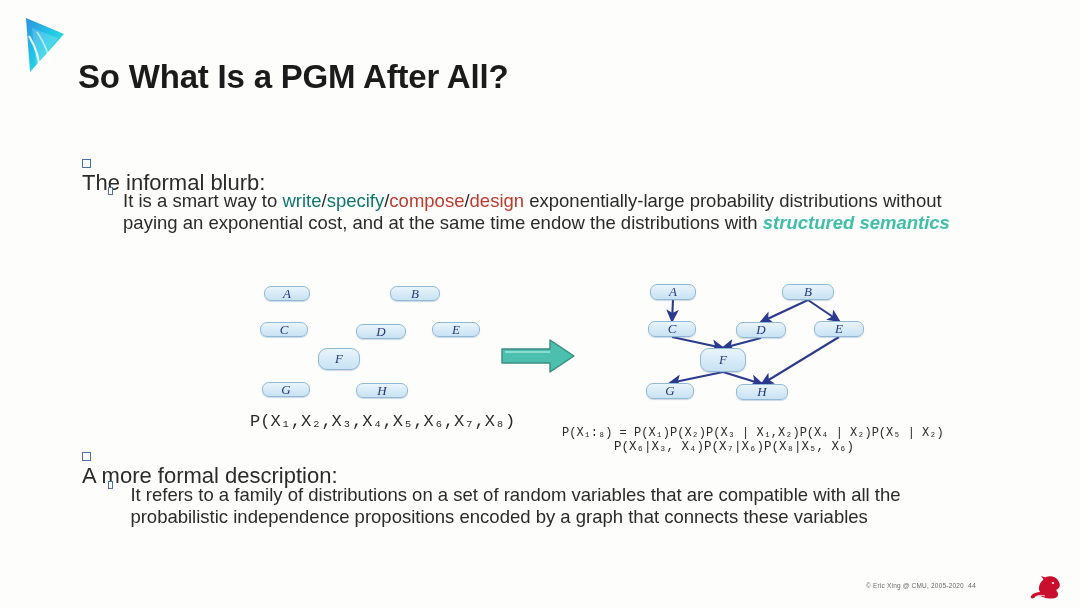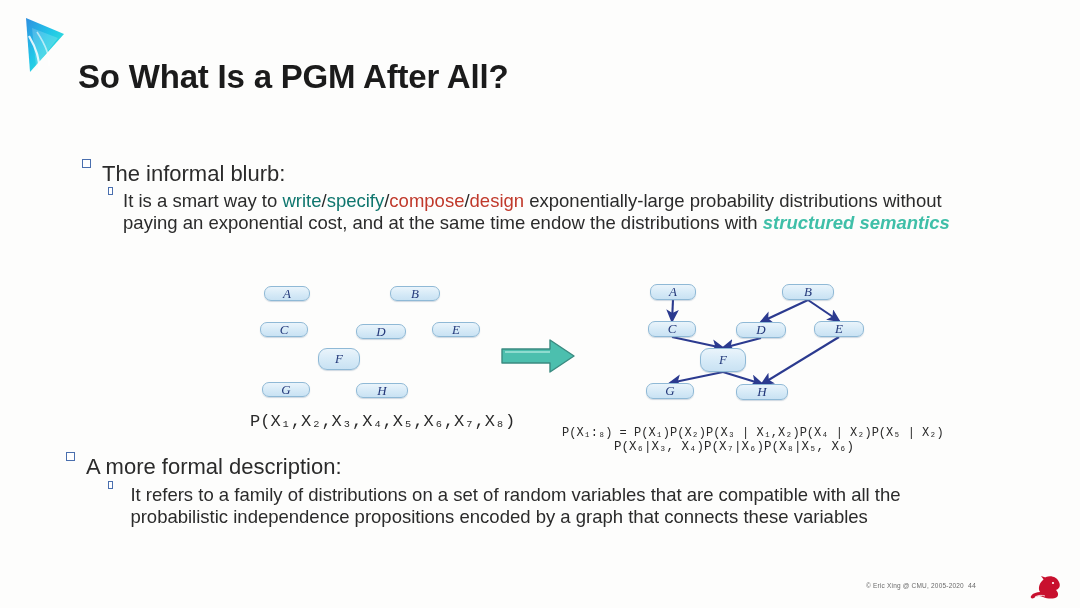--- a/index.html
+++ b/index.html
@@ -41,20 +41,21 @@
     color: #1b1b1b;
     font-family: "Liberation Sans", sans-serif;
   }
 
   
   .bullet-l1 {
     position: absolute;
     font-size: 22px;
     color: #2b2b2b;
     line-height: 1.1;
+    flex-direction: column;
   }
   .bullet-l2 {
     position: absolute;
     font-size: 18.5px;
     color: #2b2b2b;
     line-height: 1.18;
   }
   .sq {
     display: inline-block;
     width: 7px;
@@ -228,21 +229,21 @@
       <div class="gnode" style="left: 12px; top: 103px; width: 48px; height: 16px;">G</div>
       <div class="gnode" style="left: 102px; top: 104px; width: 52px; height: 16px;">H</div>
     </div>
 
   <div class="formula" style="left:250px; top:412px; font-size:17px;">P(X₁,X₂,X₃,X₄,X₅,X₆,X₇,X₈)</div>
 
   <div class="formula" style="left:562px; top:426px; font-size:12px;">P(X₁:₈) = P(X₁)P(X₂)P(X₃ | X₁,X₂)P(X₄ | X₂)P(X₅ | X₂)</div>
 
   <div class="formula" style="left:614px; top:440px; font-size:12.5px;">P(X₆|X₃, X₄)P(X₇|X₆)P(X₈|X₅, X₆)</div>
 
-  <div class="bullet-l1 hang" style="left:66px; top:455px; width:600px;">
+  <div class="bullet-l1 hang" style="left:82px; top:455px; width:600px;">
     <span class="sq"></span>
     <span class="txt">A more formal description:</span>
   </div>
 
   <div class="bullet-l2 hang" style="left:108px; top:484px; width:880px;gap:7px;">
     <span class="sq small"></span>
     <span class="txt" id="runs-1"><span>It refers to a family of distributions on a set of random variables that are compatible with all the probabilistic independence propositions encoded by a graph that connects these variables</span></span>
   </div>
 
   <div class="footer-credit" style="left:866px; top:582px;">© Eric Xing @ CMU, 2005-2020</div>

